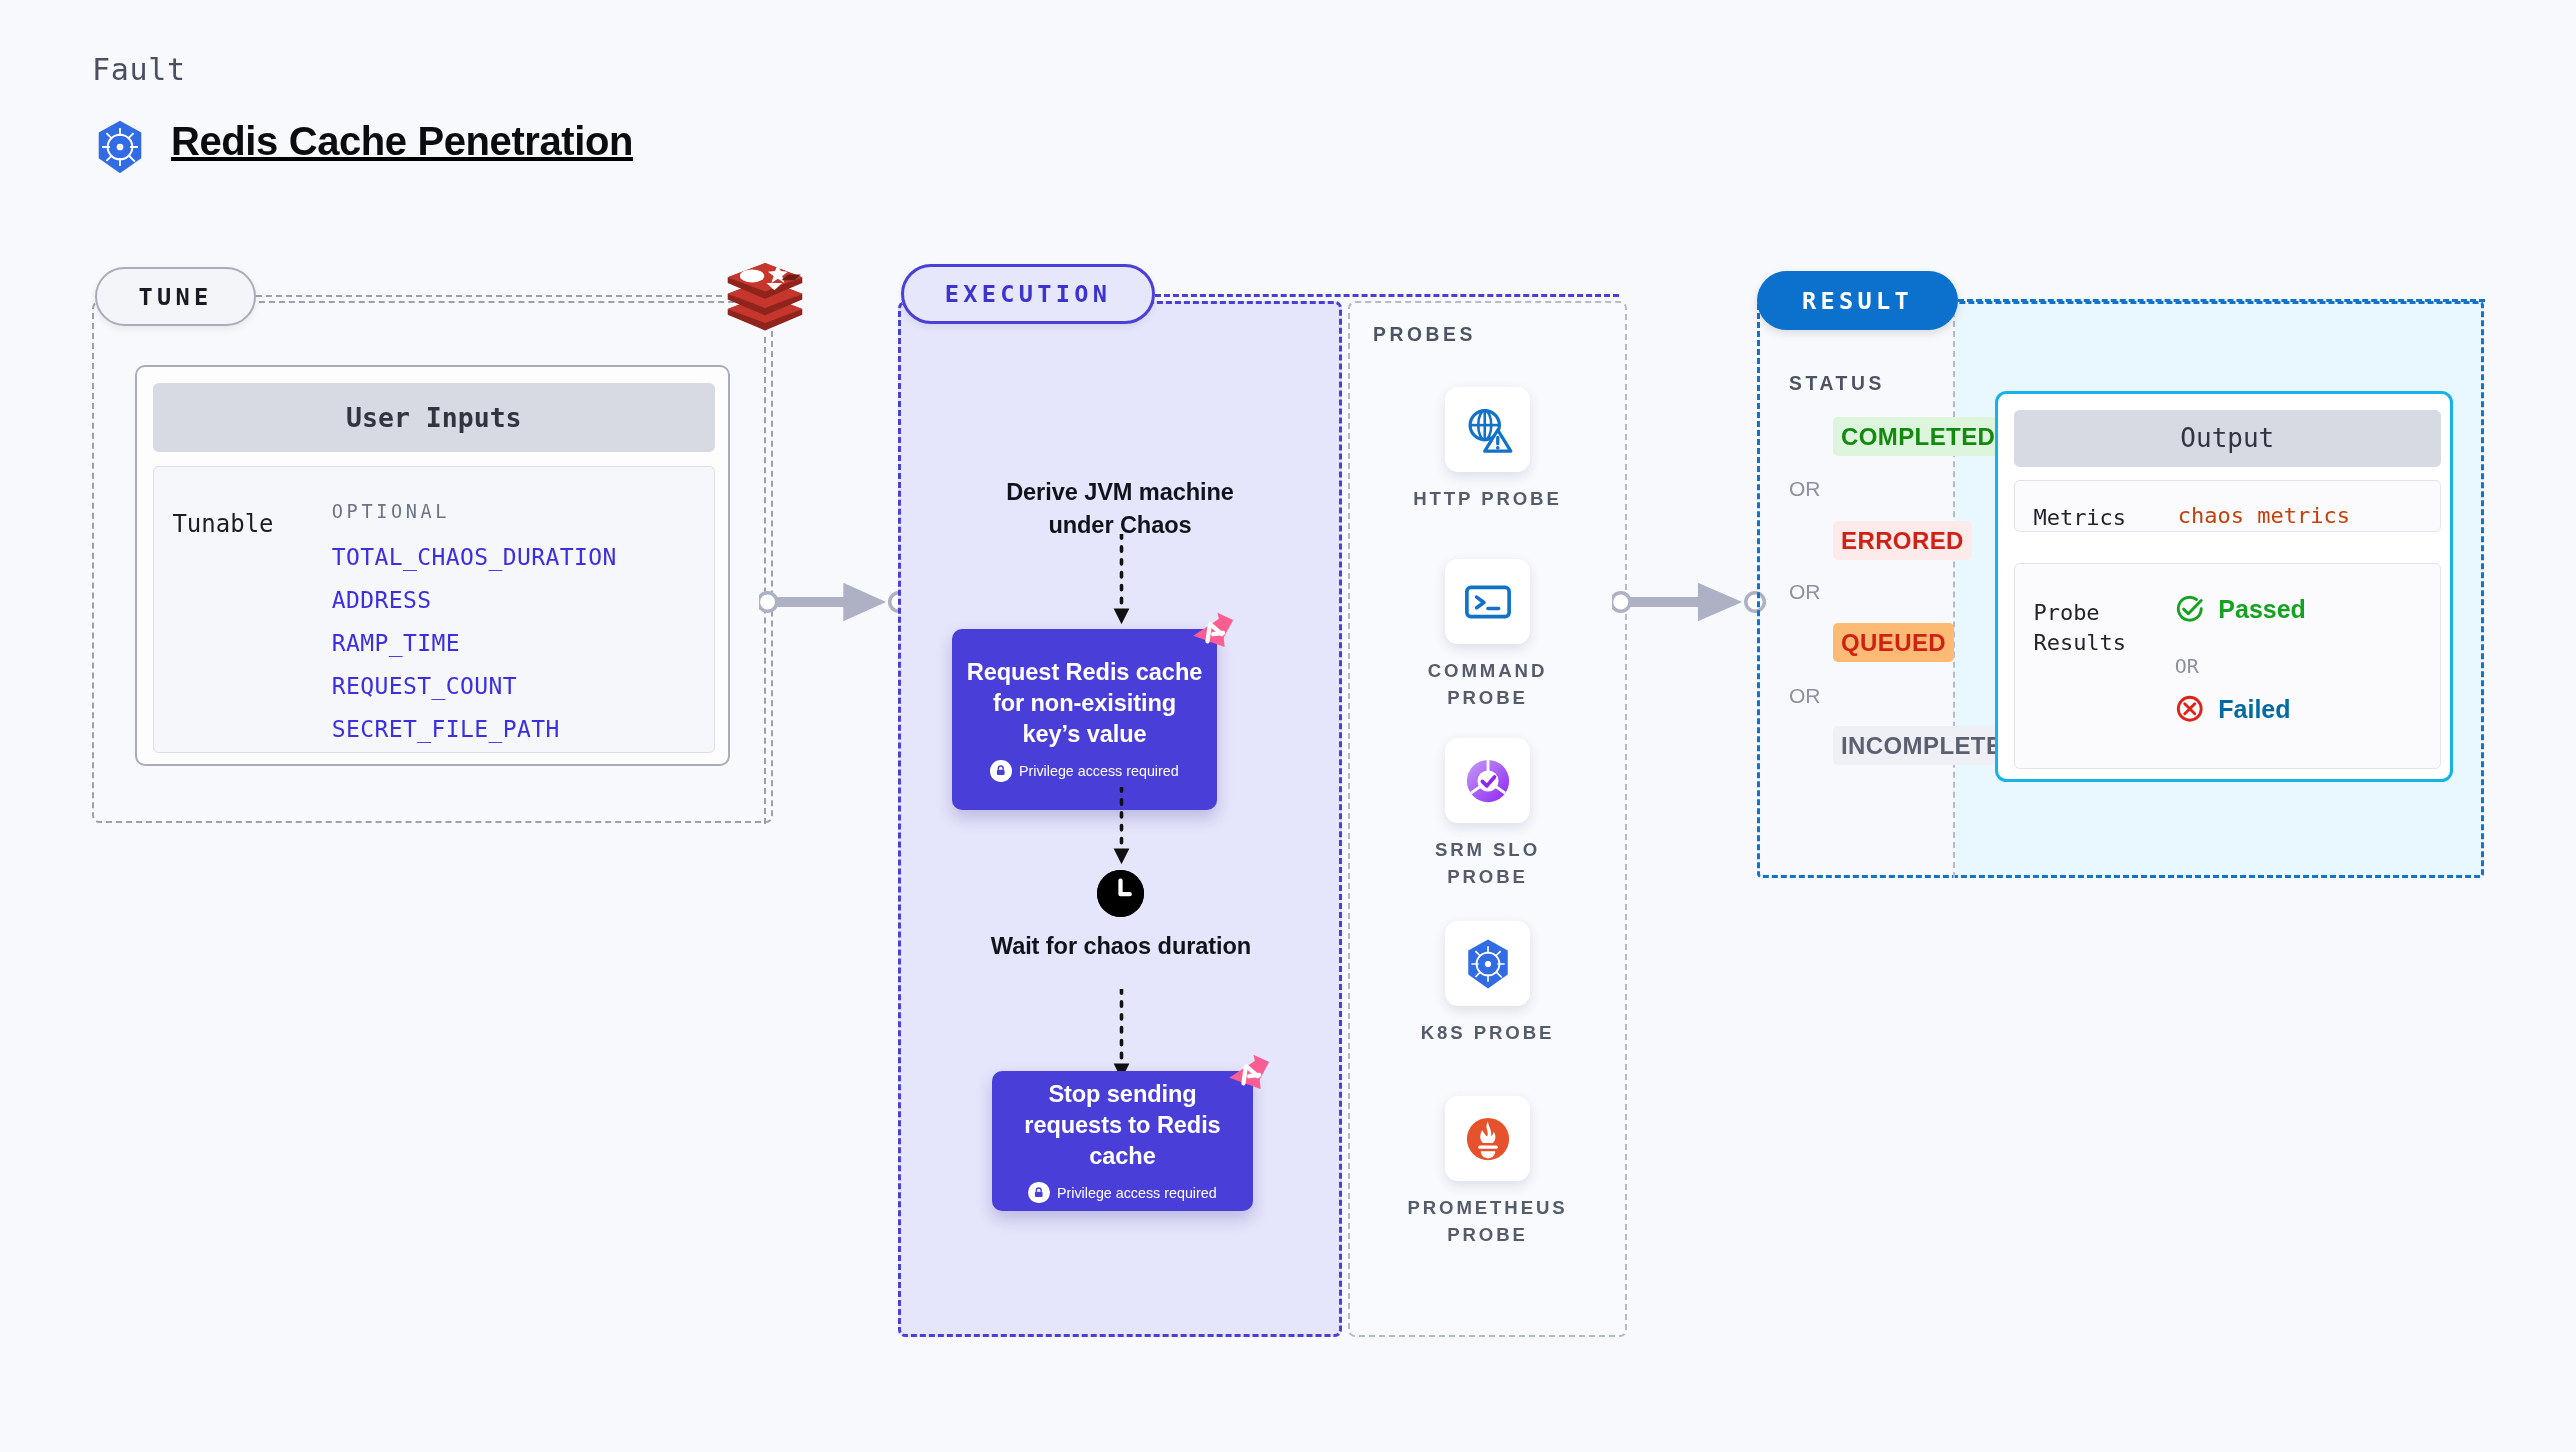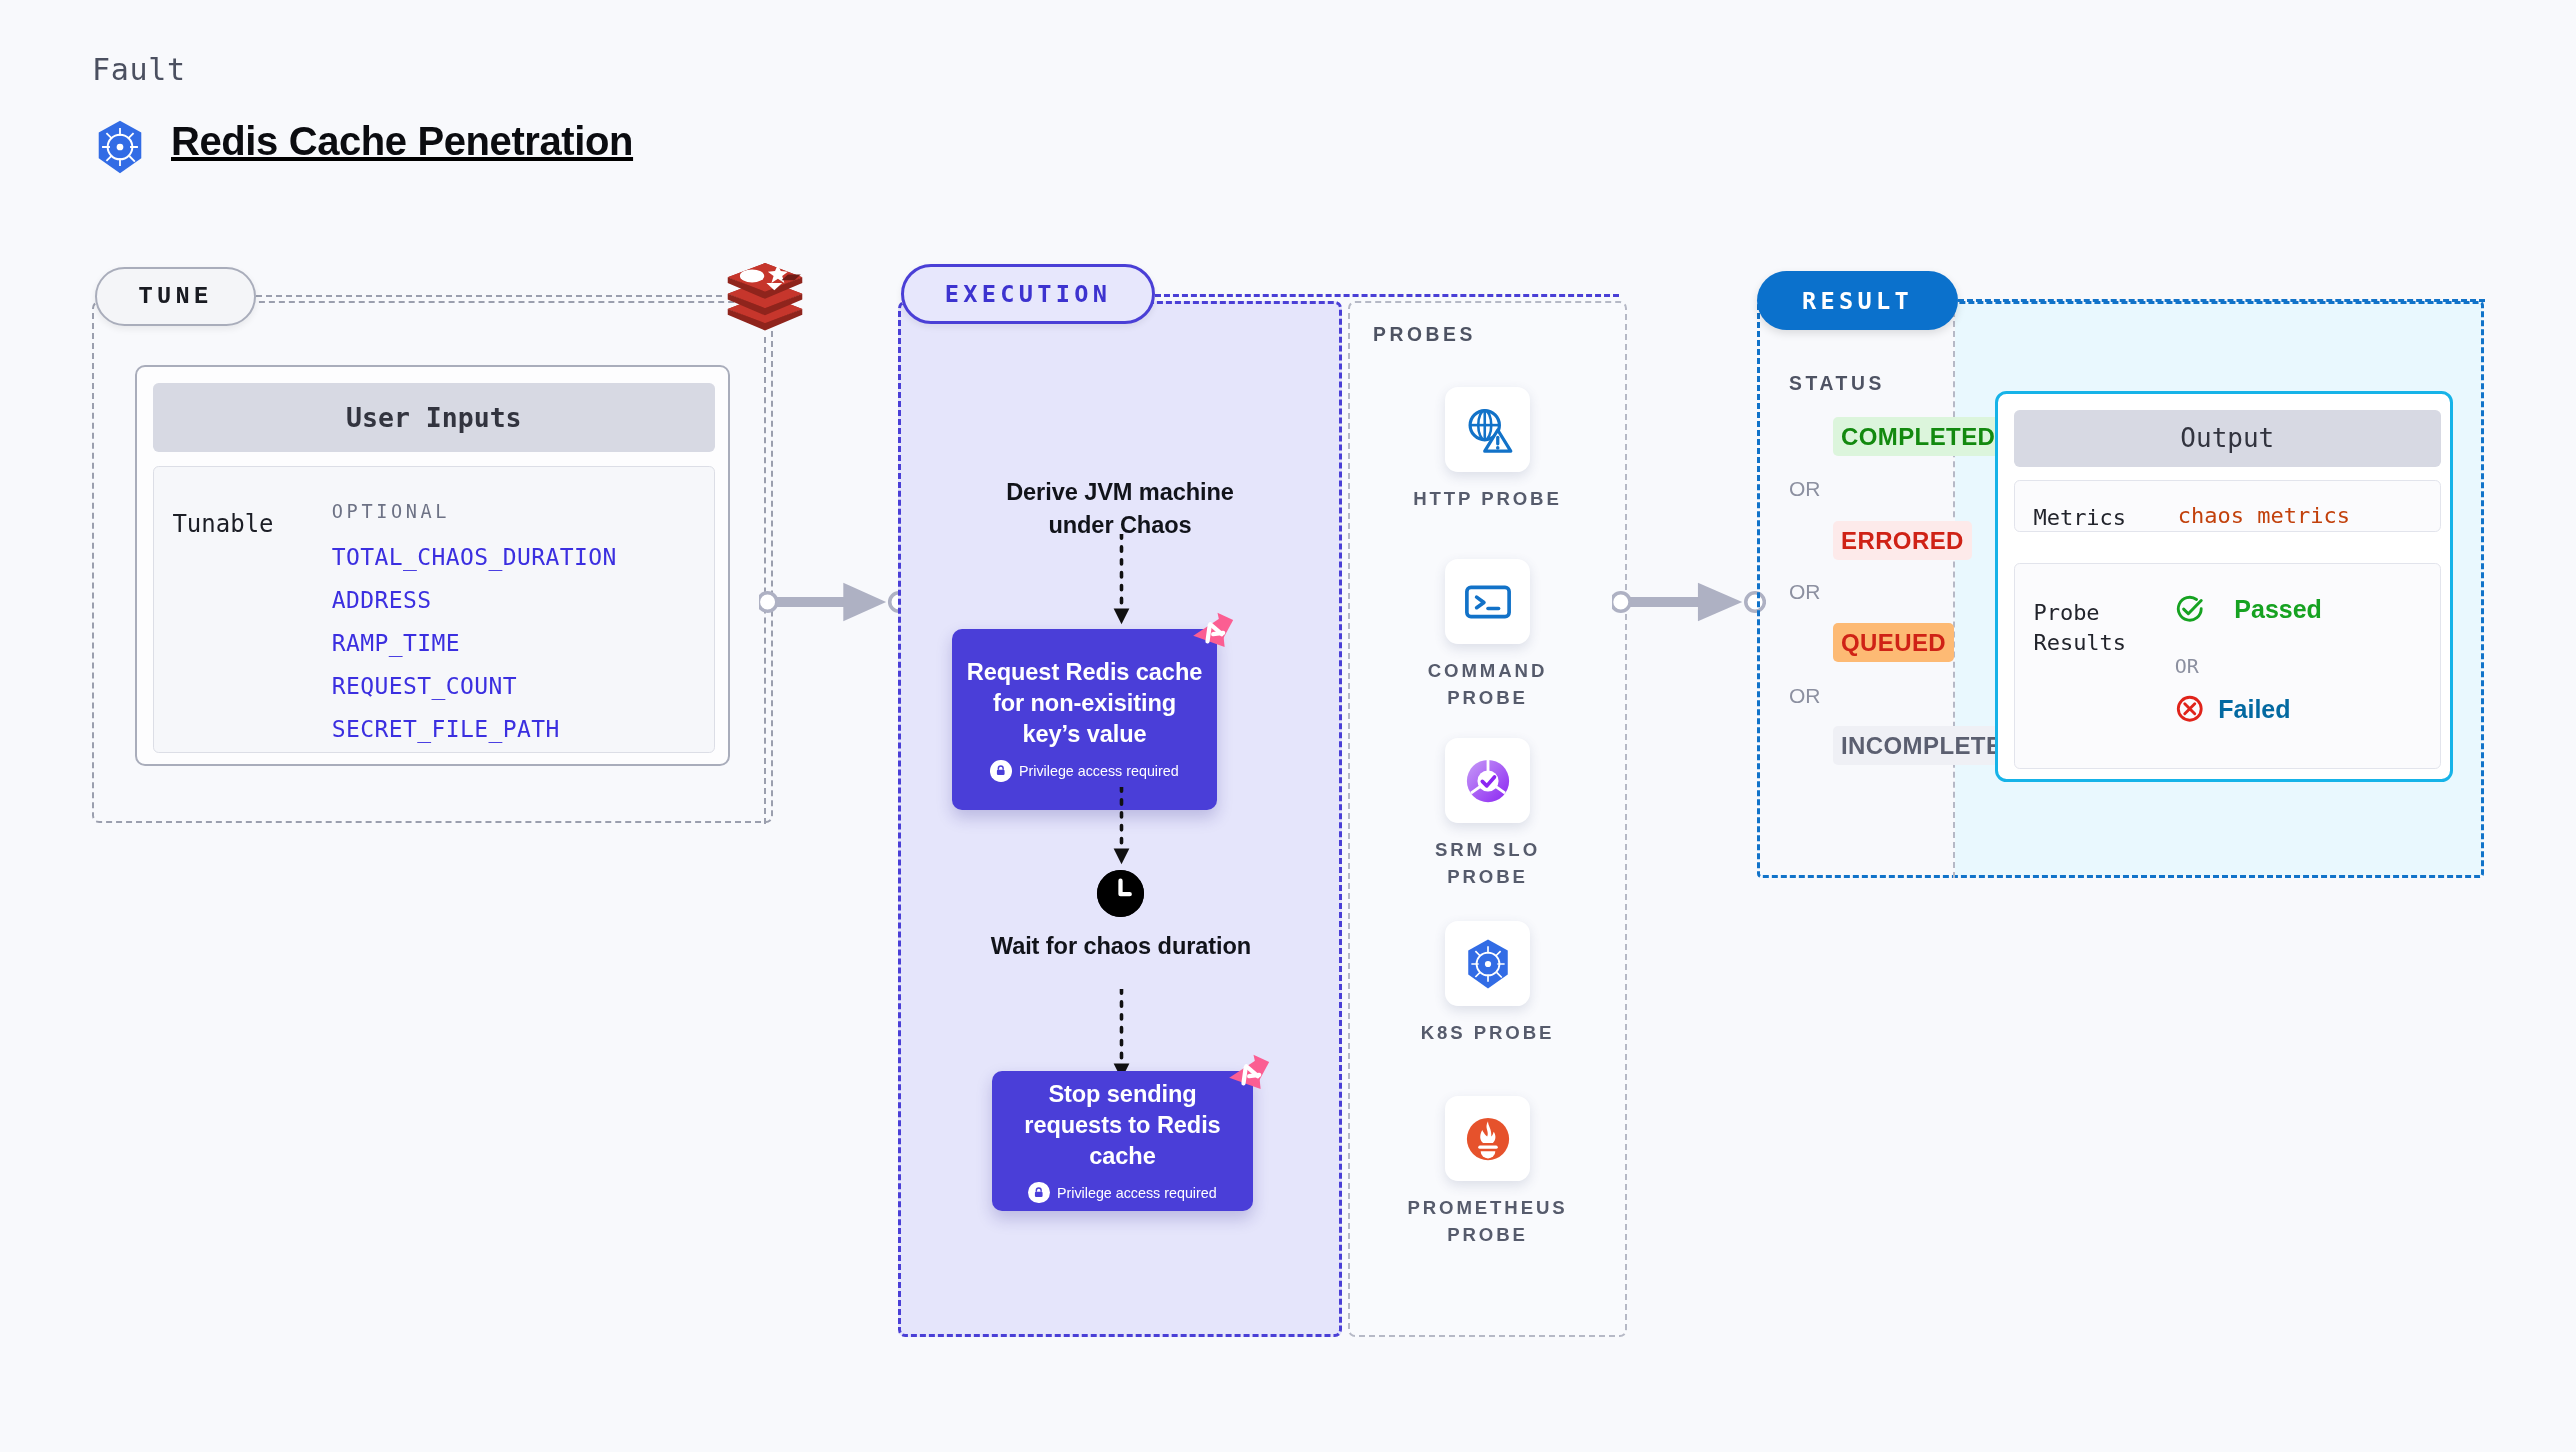--- a/index.html
+++ b/index.html
@@ -31,21 +31,20 @@
   }
   .pill {
     position: absolute; display: flex; align-items: center; justify-content: center;
     border-radius: 716px; font-family: "DejaVu Sans Mono", monospace;
     font-weight: 700; letter-spacing: 4.3px; white-space: nowrap;
   }
   #tune-pill {
     left: 95px; top: 267px; width: 161px; height: 59px;
     background: #f4f5f8; border: 2.9px solid #a9adbb; color: #191b22; font-size: 23.6px;
     box-shadow: 0 2.9px 7.2px rgba(0,0,0,.07);
-    font-family: Liberation Mono, monospace;
   }
   .tune-dash-line {
     position: absolute; left: 256px; top: 295px; width: 466px; height: 0;
     border-top: 2.9px dashed #9b9fae;
   }
   .redis-logo { position: absolute; left: 722px; top: 253px; width: 86px; height: 86px; }
   .redis-vline {
     position: absolute; left: 764px; top: 337px; width: 0; height: 487px;
     border-left: 2.9px dashed #9b9fae;
   }
@@ -494,21 +493,21 @@
       <div class="mono-lbl" style="left:18.6px; top:34px;">Probe
 Results</div>
 
       <div class="res-row" style="left:159px; top:29px;">
         <span>
           <svg width="31.5" height="31.5" viewBox="0 0 44 44">
             <path d="M38 22a16 16 0 1 1-6.5-12.9" fill="none" stroke="#16a221" stroke-width="4" stroke-linecap="round"></path>
             <path d="M13.5 22.5 L20 29 L38 10.5" fill="none" stroke="#16a221" stroke-width="4.2" stroke-linecap="round" stroke-linejoin="round"></path>
           </svg>
         </span>
-        <span class="rtxt" style="color:#16a221;margin-left:16px;">Passed</span>
+        <span class="rtxt" style="color:#16a221;">Passed</span>
       </div>
 
       <div class="mono-lbl" style="left:160px; top:89px; font-size:20px; color:#8c90a0;">OR</div>
 
       <div class="res-row" style="left:159px; top:129px;">
         <span>
           <svg width="31.5" height="31.5" viewBox="0 0 44 44">
             <circle cx="22" cy="22" r="16" fill="none" stroke="#e0231a" stroke-width="4"></circle>
             <path d="M15 15 L29 29 M29 15 L15 29" stroke="#e0231a" stroke-width="4" stroke-linecap="round"></path>
           </svg>

